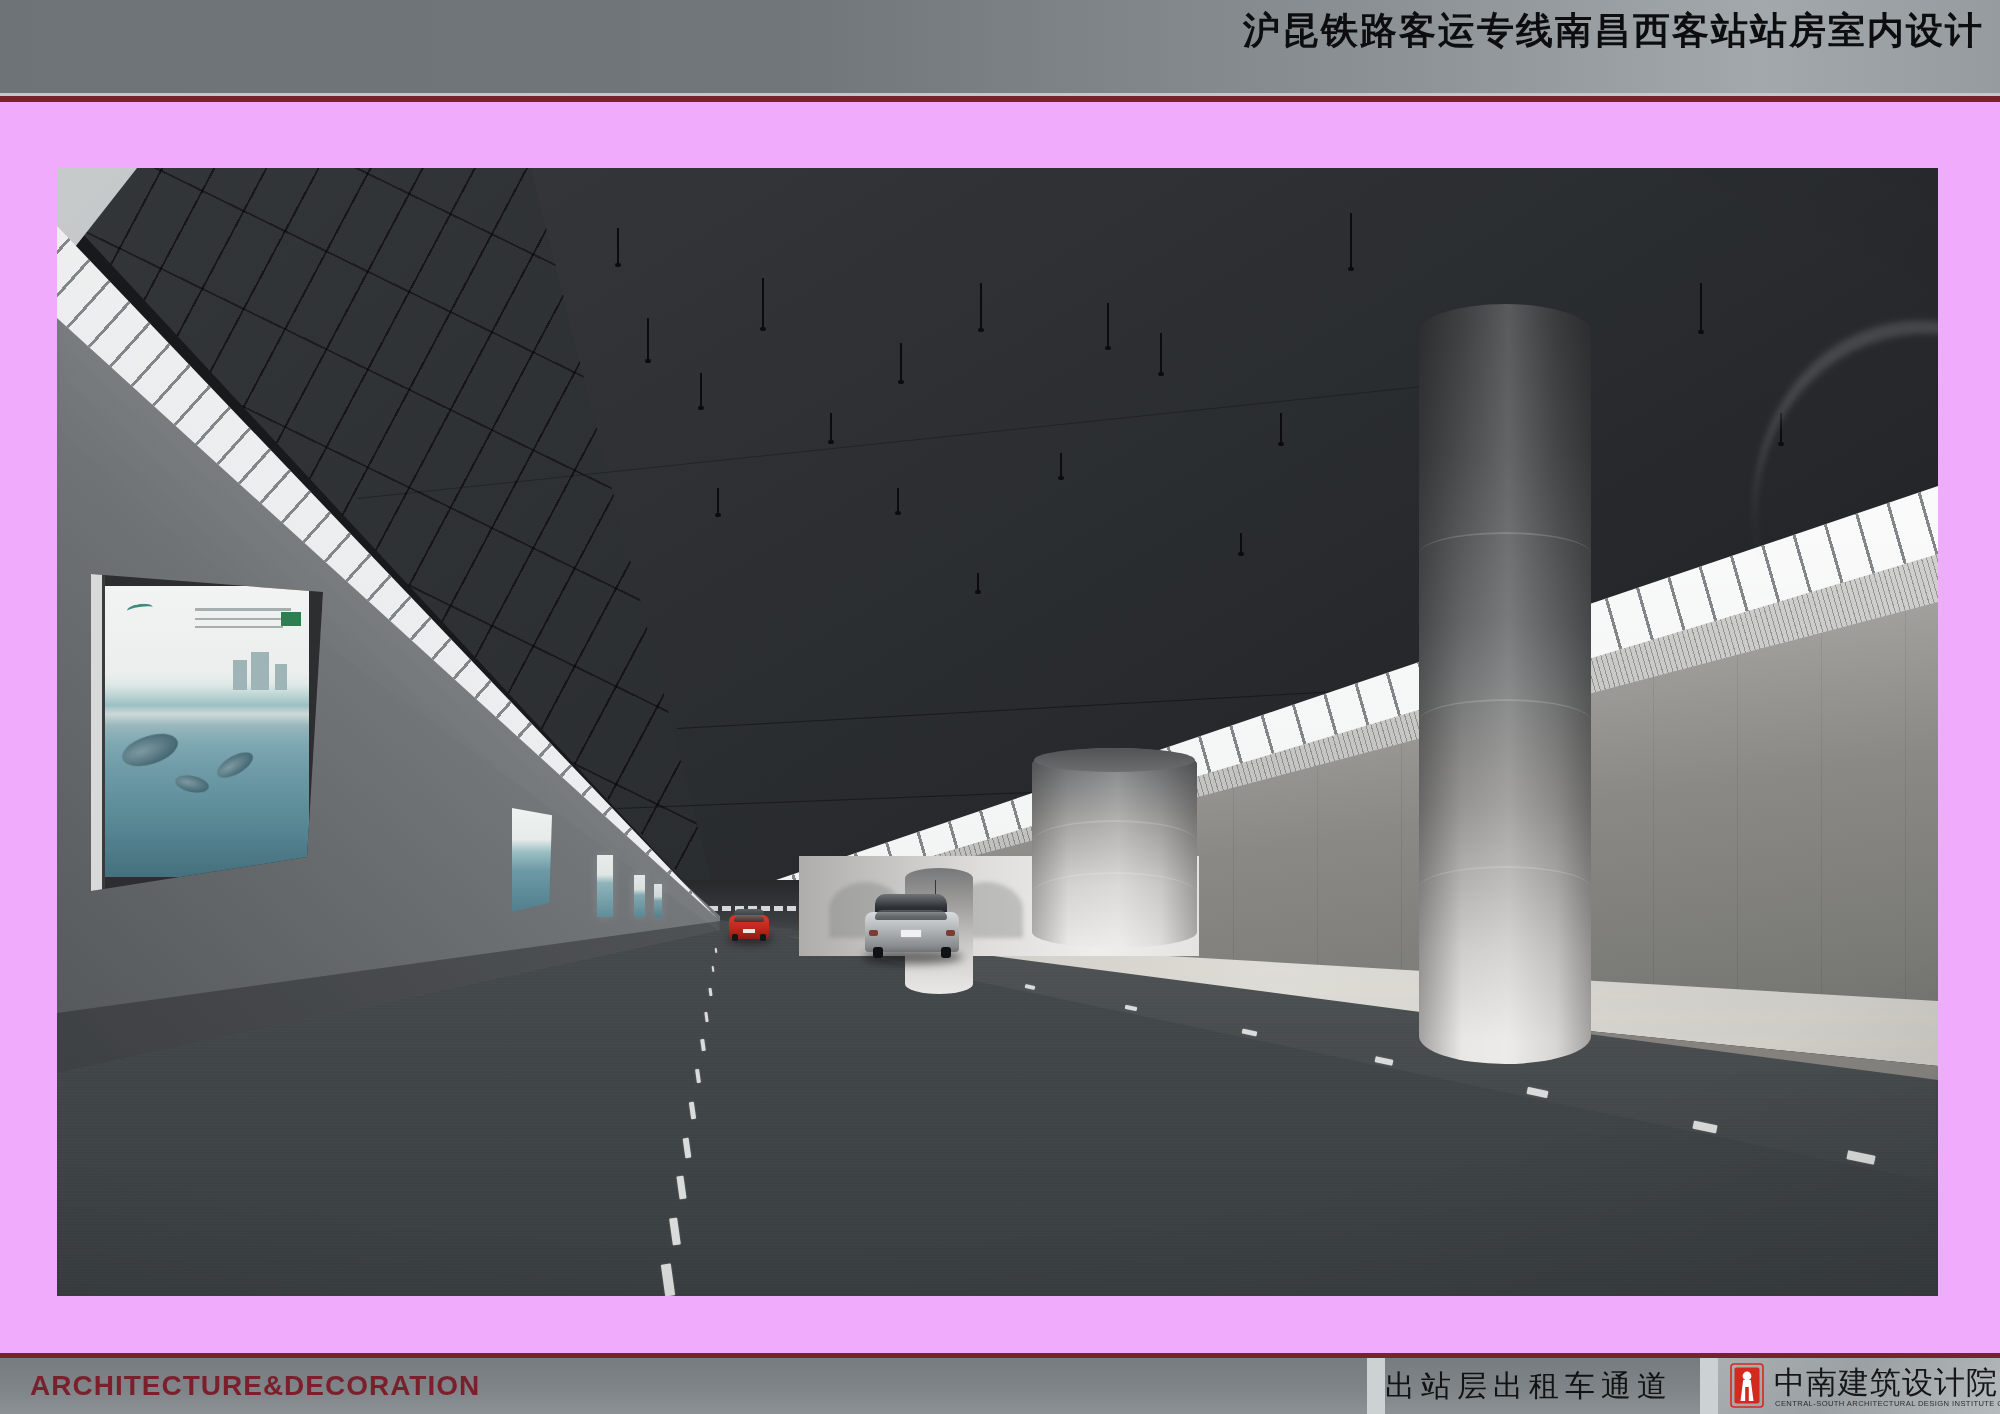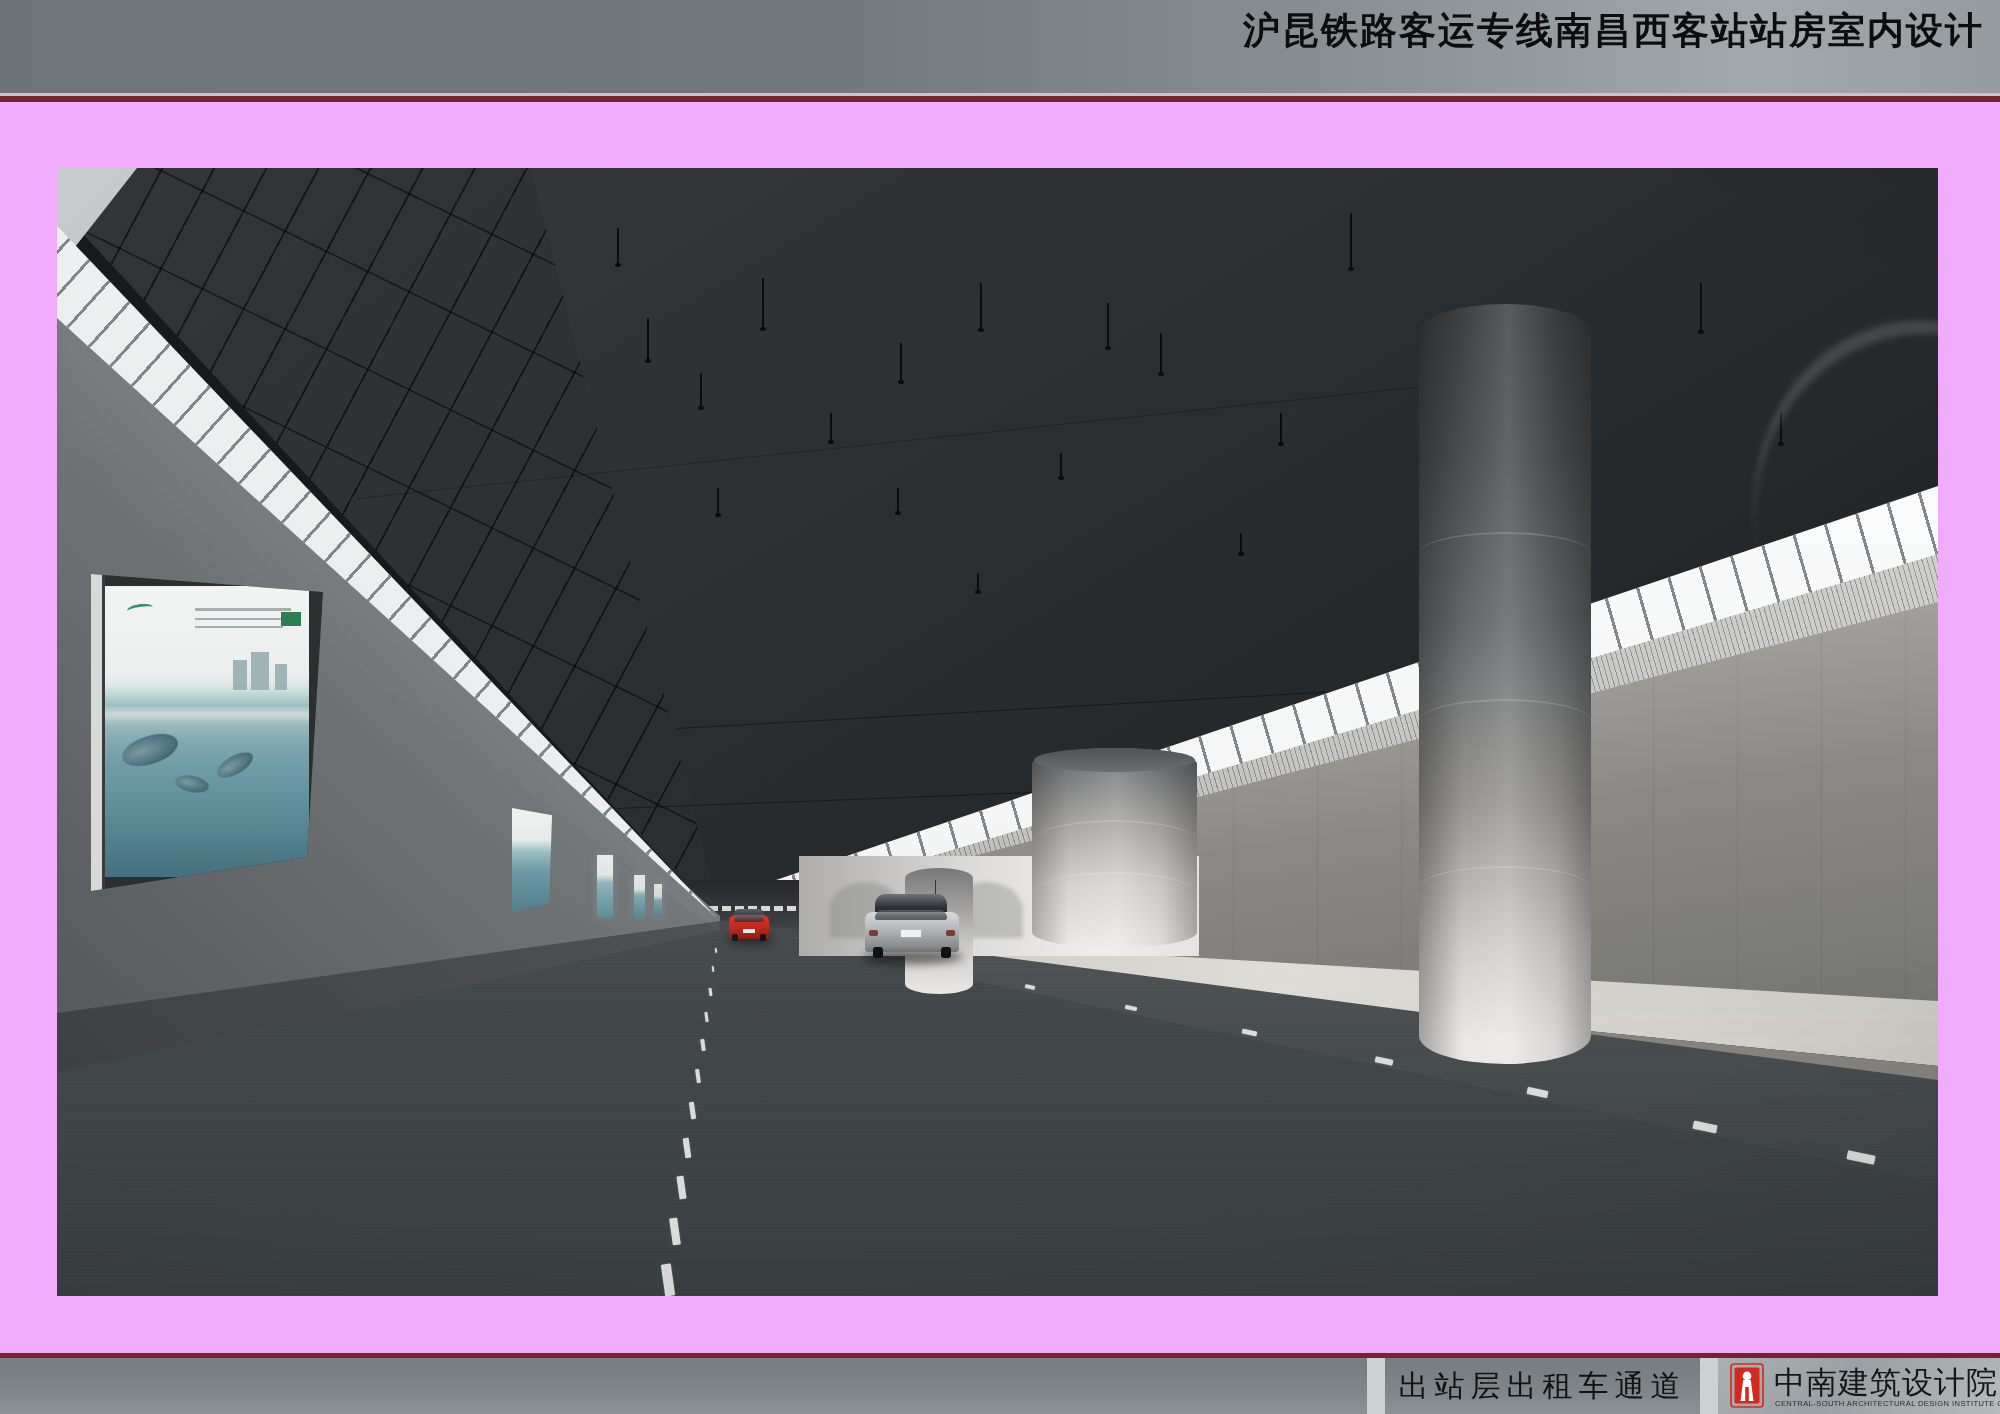--- a/index.html
+++ b/index.html
@@ -158,21 +158,21 @@
   
   #footer-rule { position:absolute; left:0; top:1353px; width:2000px; height:5px; background:#76232f; }
   #footer-bar { position:absolute; left:0; top:1358px; width:2000px; height:56px;
     background:linear-gradient(180deg,#767c80 0%,#7e8487 55%,#8b9194 100%); }
   #brand { position:absolute; left:30px; top:1370px; font-size:28px; font-weight:800; color:#7b1f2c;
     letter-spacing:1px; }
   .footer-gap { position:absolute; top:1358px; width:18px; height:56px; background:#ccd2d4; }
   #gap1 { left:1367px; } #gap2 { left:1700px; }
   #panel-caption { position:absolute; left:1385px; top:1358px; width:315px; height:56px;
     background:linear-gradient(135deg,#9va 0,#a6abae 0%,#999ea2 40%,#b3b8ba 100%);
-    display:flex; align-items:center; justify-content:center; }
+    display:flex; align-items:center; }
   #panel-caption span { font-size:30px; color:#101214; letter-spacing:6px; font-weight:500; }
   #panel-logo { position:absolute; left:1718px; top:1358px; width:282px; height:56px;
     background:linear-gradient(135deg,#aaafb2 0%,#9ba0a4 45%,#b6bbbd 100%); }
   #logo-box { position:absolute; left:12px; top:5px; width:34px; height:45px; }
   #inst-cn { position:absolute; left:56px; top:4px; font-size:31px; color:#141618; letter-spacing:1px; }
   #inst-en { position:absolute; left:57px; top:41px; font-size:7.6px; color:#2a2d30; letter-spacing:0.4px; white-space:nowrap; }
 </style>
 </head>
 <body>
 
@@ -319,20 +319,21 @@
       <div class="plate"></div>
       <div class="wheel" style="left:8px;"></div>
       <div class="wheel" style="right:8px;"></div>
     </div>
 
     <div class="clip" id="vignette"></div>
   </div>
 
   <div id="footer-rule"></div>
   <div id="footer-bar"></div>
+  <div id="brand">ARCHITECTURE&amp;DECORATION</div>
   <div class="footer-gap" id="gap1"></div>
   <div id="panel-caption">
     <span>出站层出租车通道</span>
   </div>
   <div class="footer-gap" id="gap2"></div>
   <div id="panel-logo">
     <svg id="logo-box" viewBox="0 0 34 45">
       <rect x="1" y="1" width="32" height="43" rx="3" fill="none" stroke="#d32a1d" stroke-width="1.6"></rect>
       <rect x="4.5" y="4.5" width="25" height="36" rx="2" fill="#d32a1d"></rect>
       <circle cx="17" cy="13" r="4.4" fill="#ffffff"></circle>

